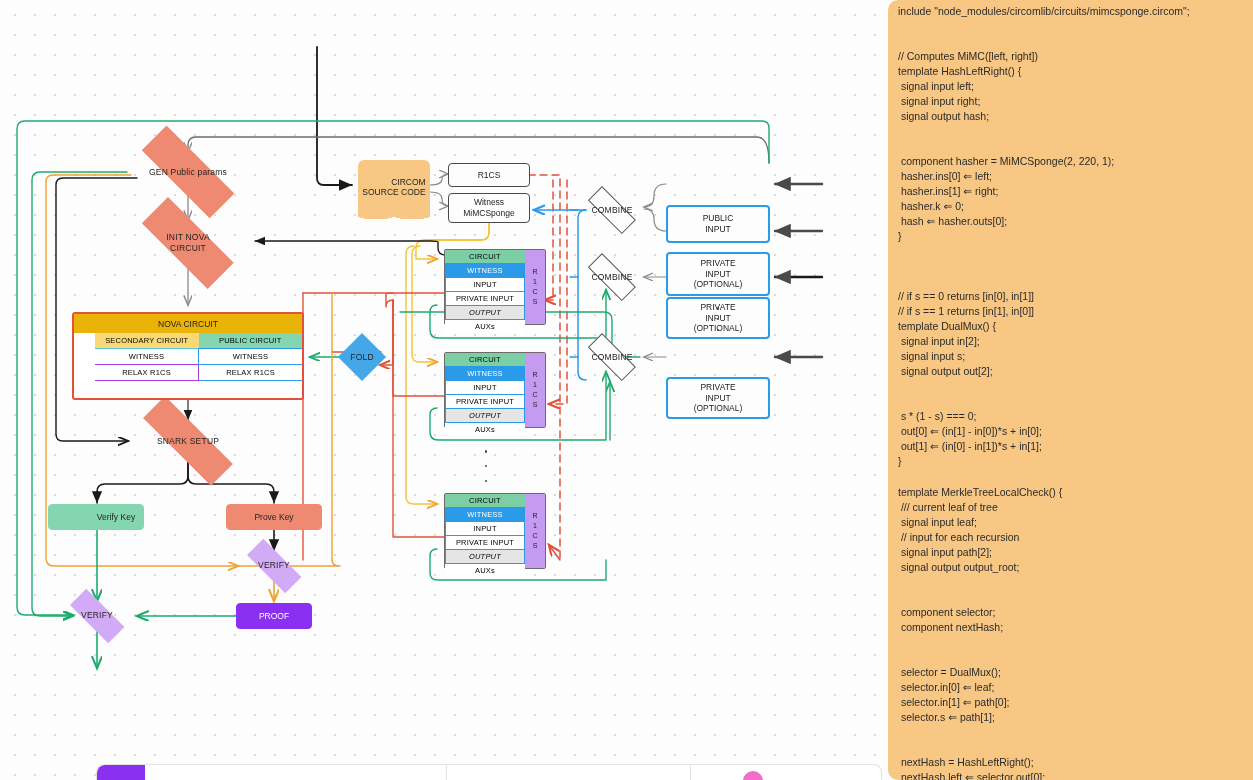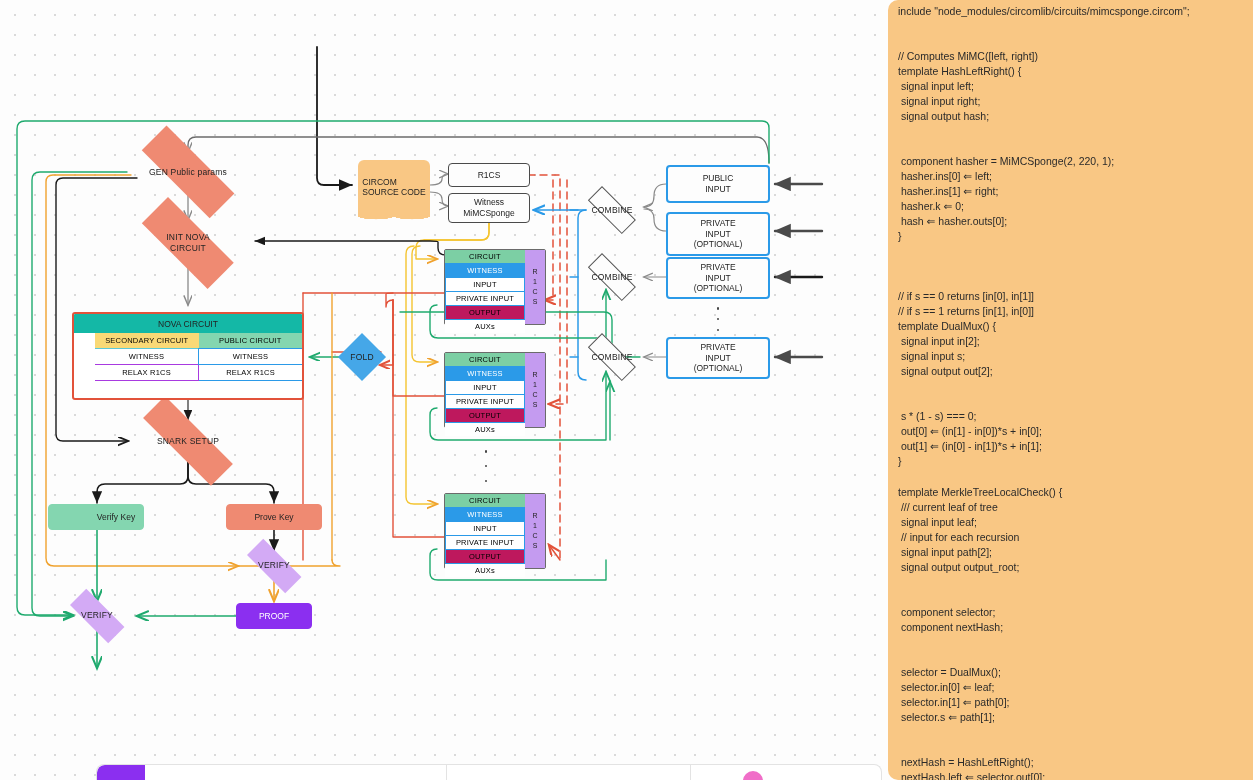--- a/index.html
+++ b/index.html
@@ -42,65 +42,65 @@
     transform: translate(-50%,-50%) rotate(45deg);
   }
   .dia-salmon .dshape { background:#ef8a72; }
   .dia-blue   .dshape { background:#45a7e8; }
   .dia-purple .dshape { background:#d3aaf5; }
   .dia-white  .dshape { background:#fdfdfd; border:1.4px solid #555; }
 
   
   .rect { border-radius: 4px; font-size: 8.5px; }
   .r-white  { background:#fdfdfd; border:1.5px solid #4a4a4a; }
-  .r-blue   { background:#fdfdfd; border:2px solid #2b9ae8; }
+  .r-blue   { background:#fdfdfd; border:2px solid #2b9ae8;margin-top:40px; }
   .r-green  { background:#84d6b0; border:1.5px solid #84d6b0; }
   .r-salmon { background:#ef8a72; border:1.5px solid #ef8a72; }
   .r-violet { background:#8b2ff0; border:1.5px solid #8b2ff0; color:#fff; }
 
   
   .sticky {
     position:absolute;
     background:#f9c784;
     font-size: 8.5px;
     color:#232323;
-    display:flex; align-items:center; justify-content:center; text-align:left;
+    display:flex; align-items:center; justify-content:center; text-align:right;
     border-radius: 6px 6px 0 0;
     z-index:5;
   }
   .sticky .wave {
     position:absolute; left:0; bottom:-9px; width:100%; height:12px;
     background:#f9c784;
     -webkit-mask-image: radial-gradient(ellipse 50% 100% at 25% 0%, #000 70%, transparent 71%),
                         radial-gradient(ellipse 50% 100% at 75% 0%, #000 70%, transparent 71%);
     mask-image: radial-gradient(ellipse 50% 100% at 25% 0%, #000 70%, transparent 71%),
                 radial-gradient(ellipse 50% 100% at 75% 0%, #000 70%, transparent 71%);
   }
 
   
   .nova { position:absolute; z-index:6; border:2px solid #e2523a; border-radius:3px; overflow:hidden; background:#fff; }
-  .nova .nova-title { background:#14b8a6; font-size:8.5px; text-align:center; padding:5px 0 4px; color:#232323; }
+  .nova .nova-title { background:#eab308; font-size:8.5px; text-align:center; padding:5px 0 4px; color:#232323; }
   .nova .nova-row { display:flex;padding-left:21px; }
   .nova .nova-cell { flex:1; font-size:7.5px; text-align:center; padding:3px 0; letter-spacing:.2px; }
   .nova .c-sec   { background:#f9d976; }
   .nova .c-pri   { background:#84d6b0; }
   .nova .c-wit-l { background:#fff; border-top:1.6px solid #5bc8d8; border-bottom:1.6px solid #a83ae0; }
   .nova .c-wit-r { background:#fff; border-top:1.6px solid #2b9ae8; border-bottom:1.6px solid #2b9ae8; border-left:1.6px solid #2b9ae8; }
   .nova .c-rx-l  { background:#fff; border-bottom:1.6px solid #a83ae0; border-right:1.6px solid #a83ae0;}
   .nova .c-rx-r  { background:#fff; border-bottom:1.6px solid #2b9ae8; }
 
   
   .circuit { position:absolute; z-index:6; display:flex; border:1.6px solid #6b6b6b; border-radius:2px; background:#fff; }
   .circuit .col-main { flex:1; display:flex; flex-direction:column; }
   .circuit .crow { font-size:7.5px; text-align:center; padding:2px 0; letter-spacing:.2px; }
   .circuit .c-head { background:#7ccfa4; }
   .circuit .c-wit  { background:#2b9ae8; color:#fff; border:1.5px solid #2b9ae8; }
   .circuit .c-in   { background:#fff; border:1.5px solid #2b9ae8; border-top:none; }
   .circuit .c-pin  { background:#fff; border:1.5px solid #2b9ae8; border-top:none; }
-  .circuit .c-out  { background:#be185d; border:1.5px solid #2b9ae8; border-top:none; }
+  .circuit .c-out  { background:#e5e5e5; border:1.5px solid #2b9ae8; border-top:none;font-style:italic; }
   .circuit .c-aux  { background:#fff;text-align:center; }
   .circuit .col-r1cs {
     width:20px; background:#c49bf0; display:flex; flex-direction:column;
     align-items:center; justify-content:center; font-size:7px; line-height:1.45; color:#232323;
   }
 
   .vdots { position:absolute; z-index:5; display:flex; flex-direction:column;
            align-items:center; justify-content:space-between; }
   .vdots span { width:2.5px; height:2.5px; border-radius:50%; background:#444; display:block; }
 

